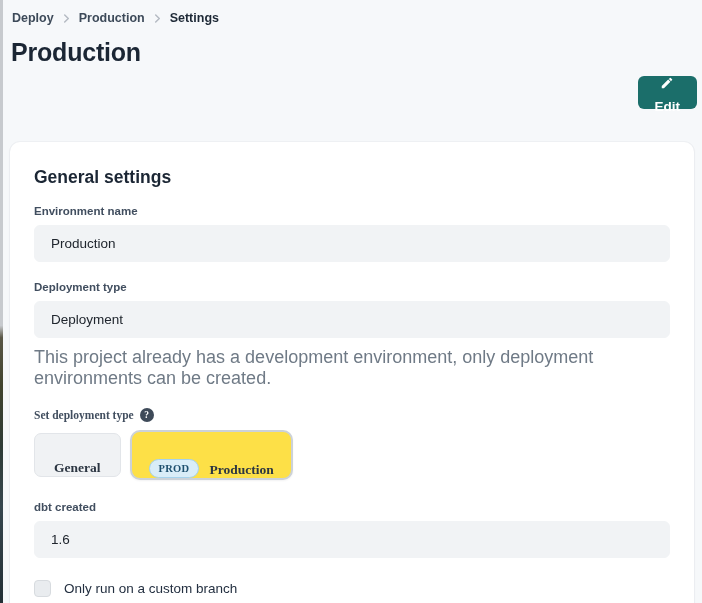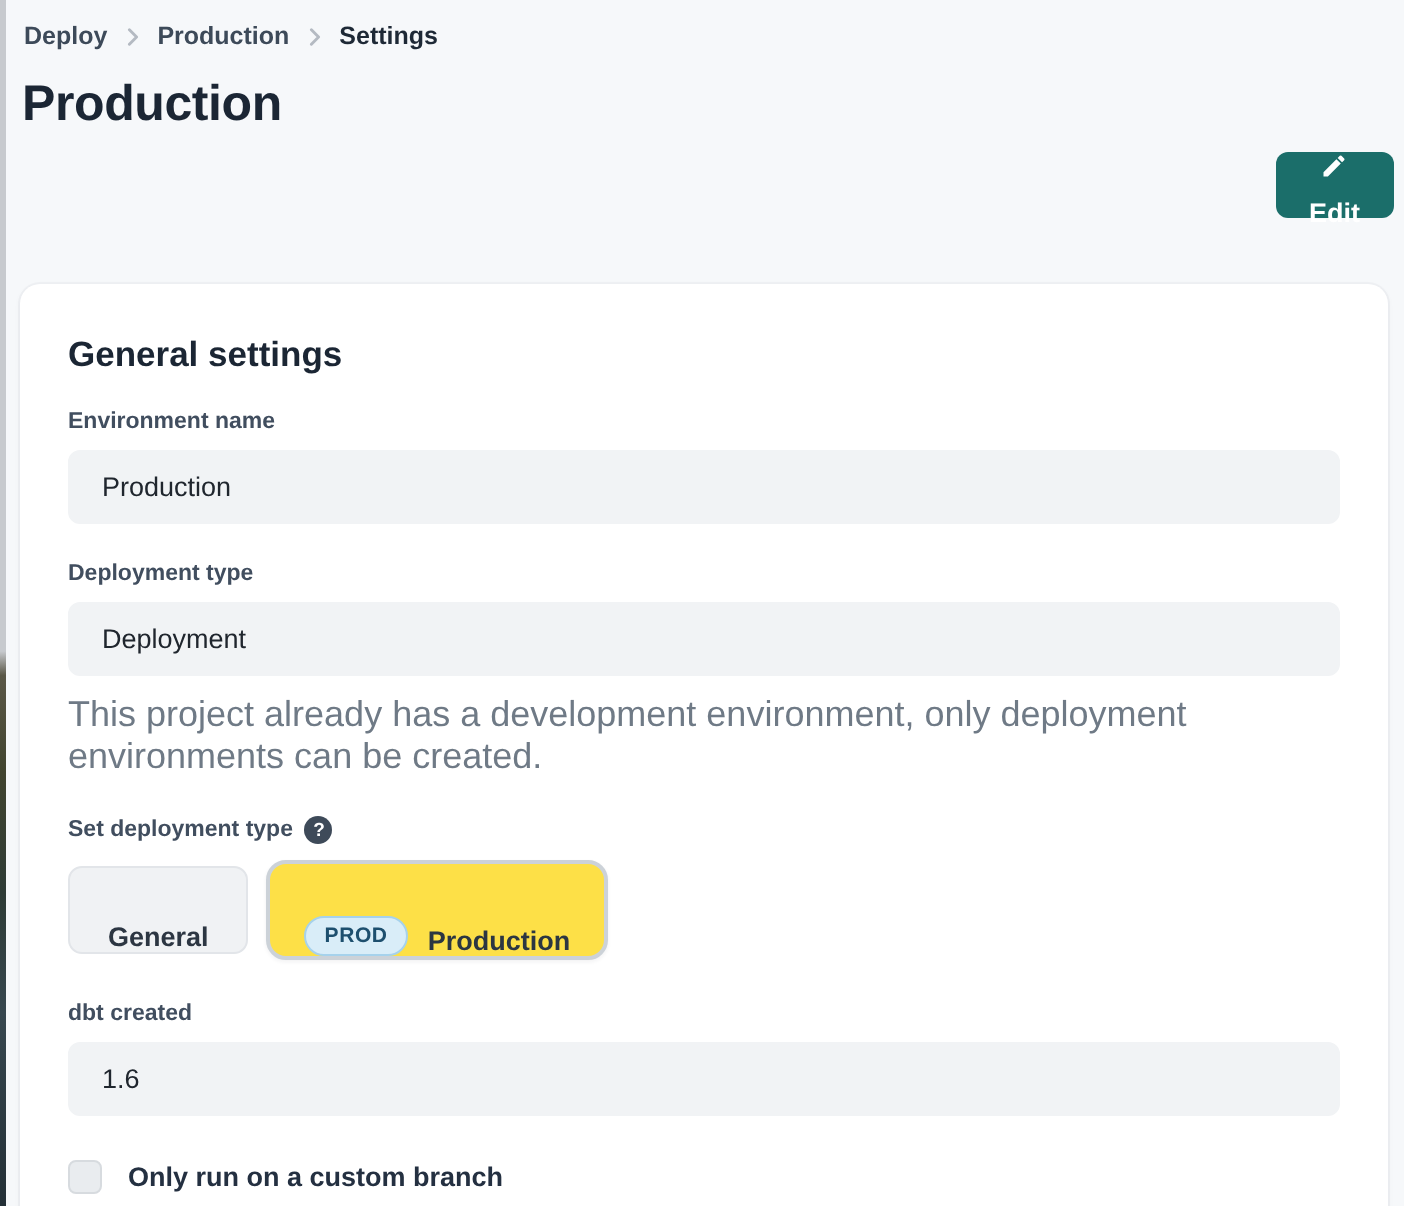--- a/index.html
+++ b/index.html
@@ -110,21 +110,21 @@
     padding: 3px 9px; border-radius: 10px;
   }
 
   
   .checkbox-row { display: flex; align-items: center; gap: 13px; margin-top: 22px; }
   .checkbox {
     width: 17px; height: 17px; border-radius: 4px;
     background: #e9ecef; border: 1px solid #d7dbdf;
     cursor: pointer; flex: 0 0 auto;
   }
-  .checkbox-label { font-size: 13.5px; font-weight: 700; color: #243041; }
+  .checkbox-label { font-size: 13.5px; font-weight: 400; color: #243041; }
 </style>
 </head>
 <body>
 
 <div class="edge-artifact"></div>
 
 <nav class="breadcrumb">
   <span class="crumb">Deploy</span>
   <span class="sep">
     <svg width="9" height="9" viewBox="0 0 10 10">
@@ -160,21 +160,21 @@
     <div class="field-label">Environment name</div>
     <input class="text-input" type="text" readonly="" value="Production" style="">
   </div>
 
   <div class="field">
     <div class="field-label">Deployment type</div>
     <input class="text-input" type="text" readonly="" value="Deployment" style="">
     <p class="helper-text">This project already has a development environment, only deployment environments can be created.</p>
   </div>
 
-  <div class="field" style="margin-bottom:0;">
+  <div class="field" style="margin-bottom:0;font-family:Liberation Serif, serif;">
     <div class="field-label">
       <span>Set deployment type</span>
       <span class="help-badge">?</span>
     </div>
     <div class="seg-row">
       <button class="seg-btn">
         <span>General</span>
       </button>
       <button class="seg-btn selected">
         <span class="prod-badge">PROD</span>

